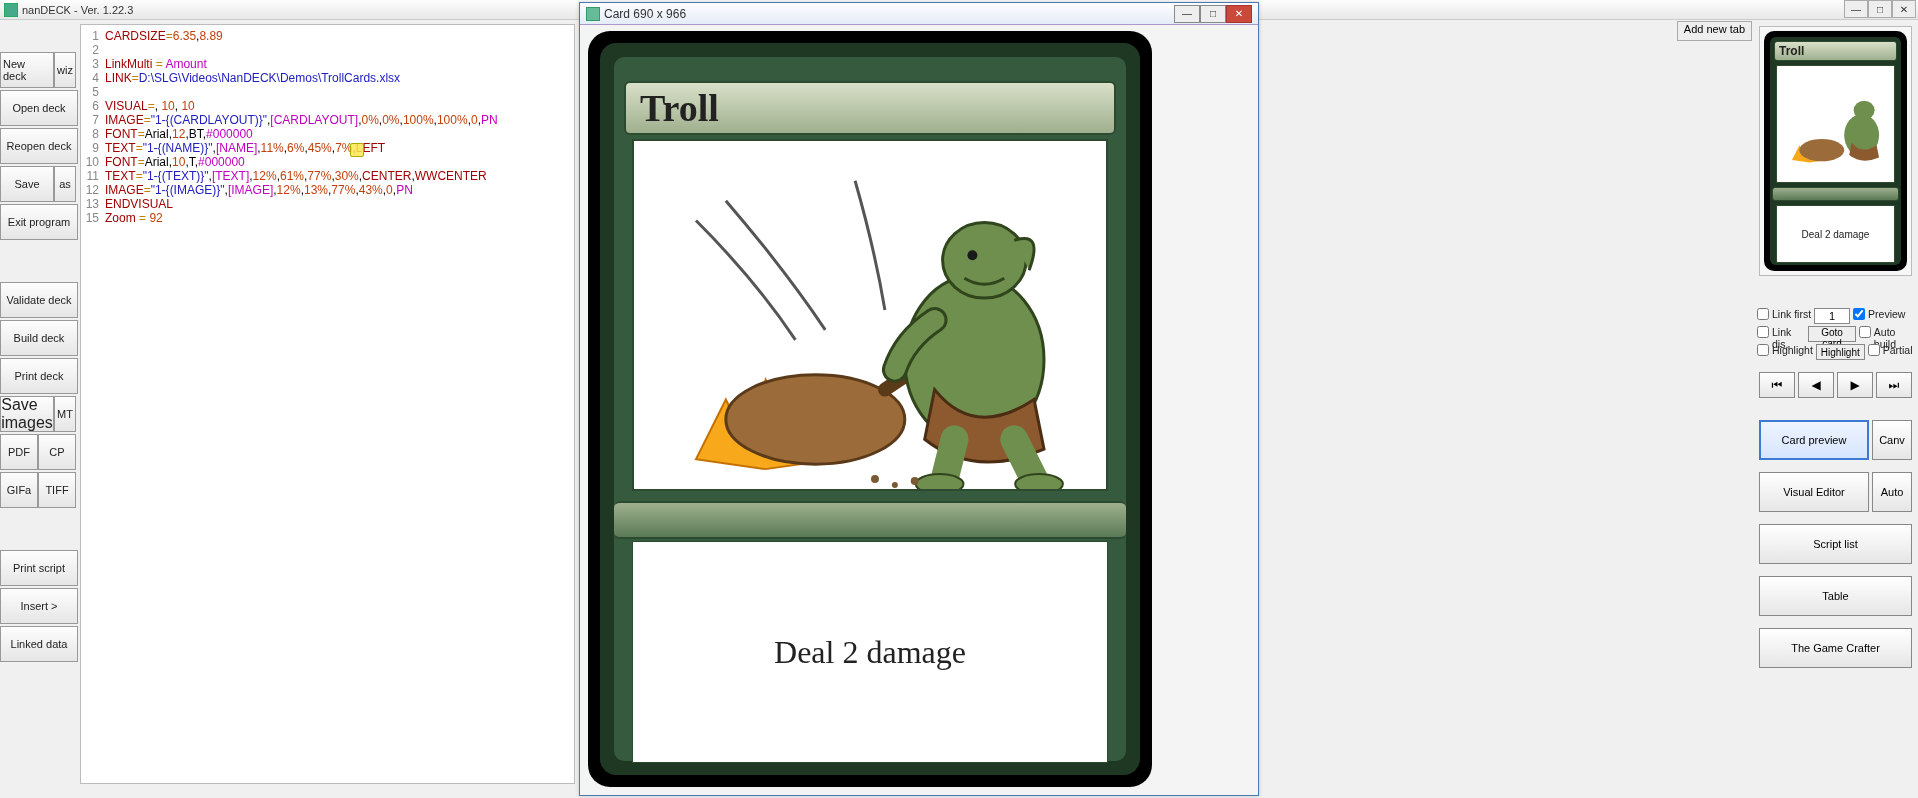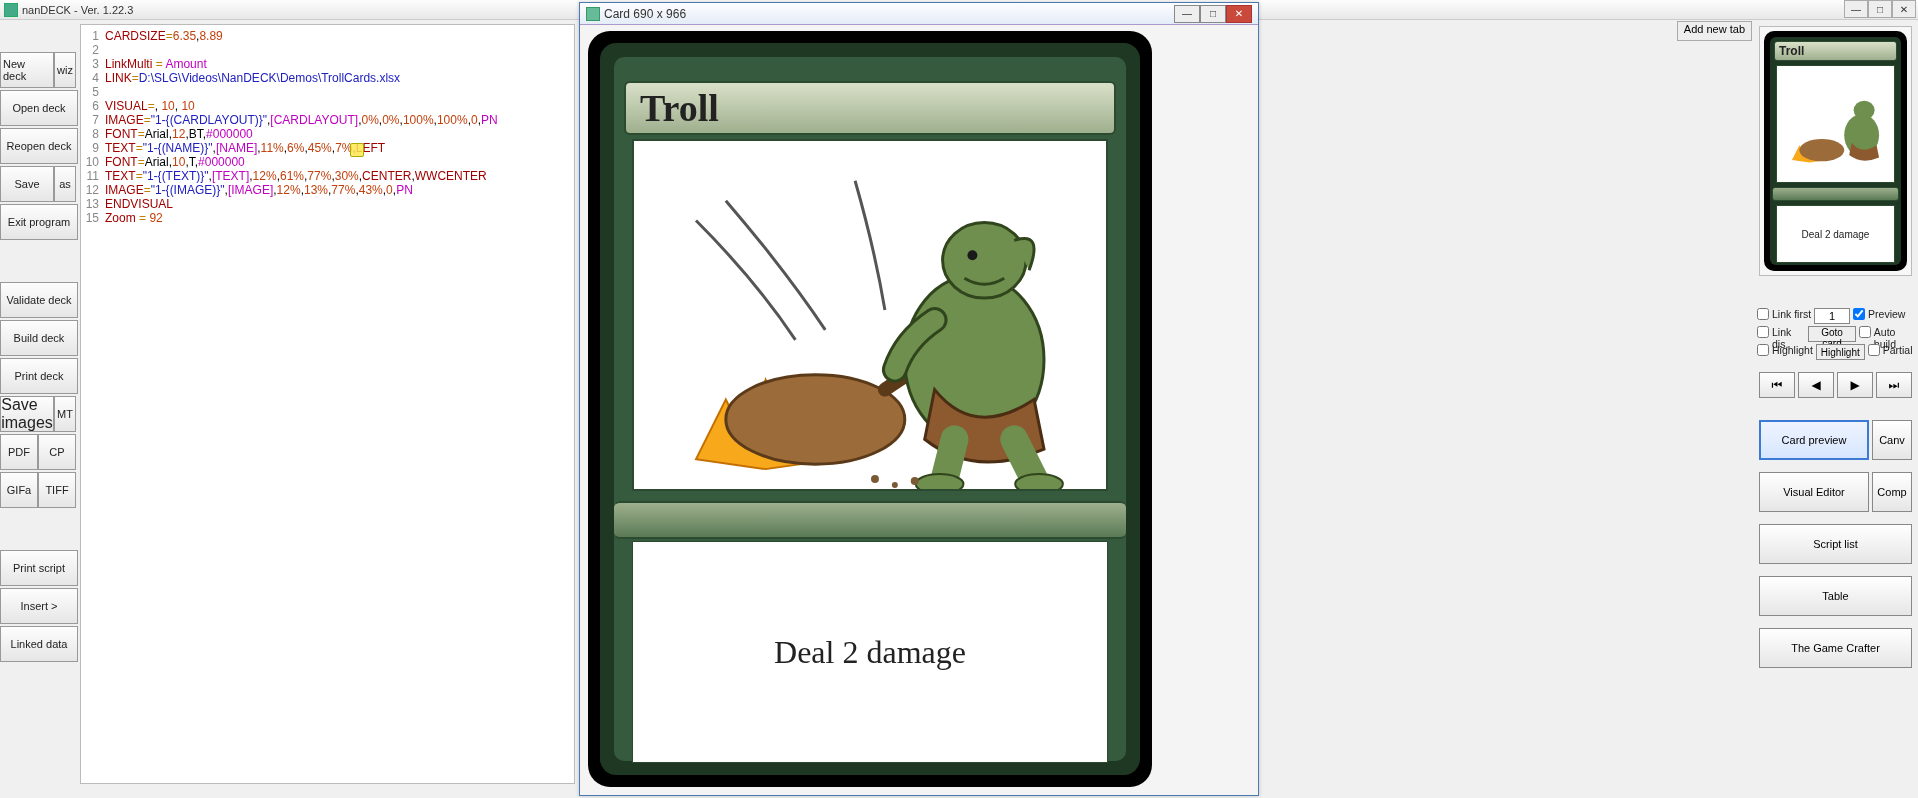--- a/index.html
+++ b/index.html
@@ -271,21 +271,21 @@
     <div class="nav-btn">⏭</div>
   </div>
 
   <div class="stack-btns">
     <div class="srow">
       <div class="big-btn active">Card preview</div>
       <div class="big-btn small">Canv</div>
     </div>
     <div class="srow">
       <div class="big-btn">Visual Editor</div>
-      <div class="big-btn small">Comp</div>
+      <div class="big-btn small">Auto</div>
     </div>
     <div class="srow">
         <div class="big-btn">Script list</div>
       </div>
     <div class="srow">
         <div class="big-btn">Table</div>
       </div>
     <div class="srow">
         <div class="big-btn">The Game Crafter</div>
       </div>

